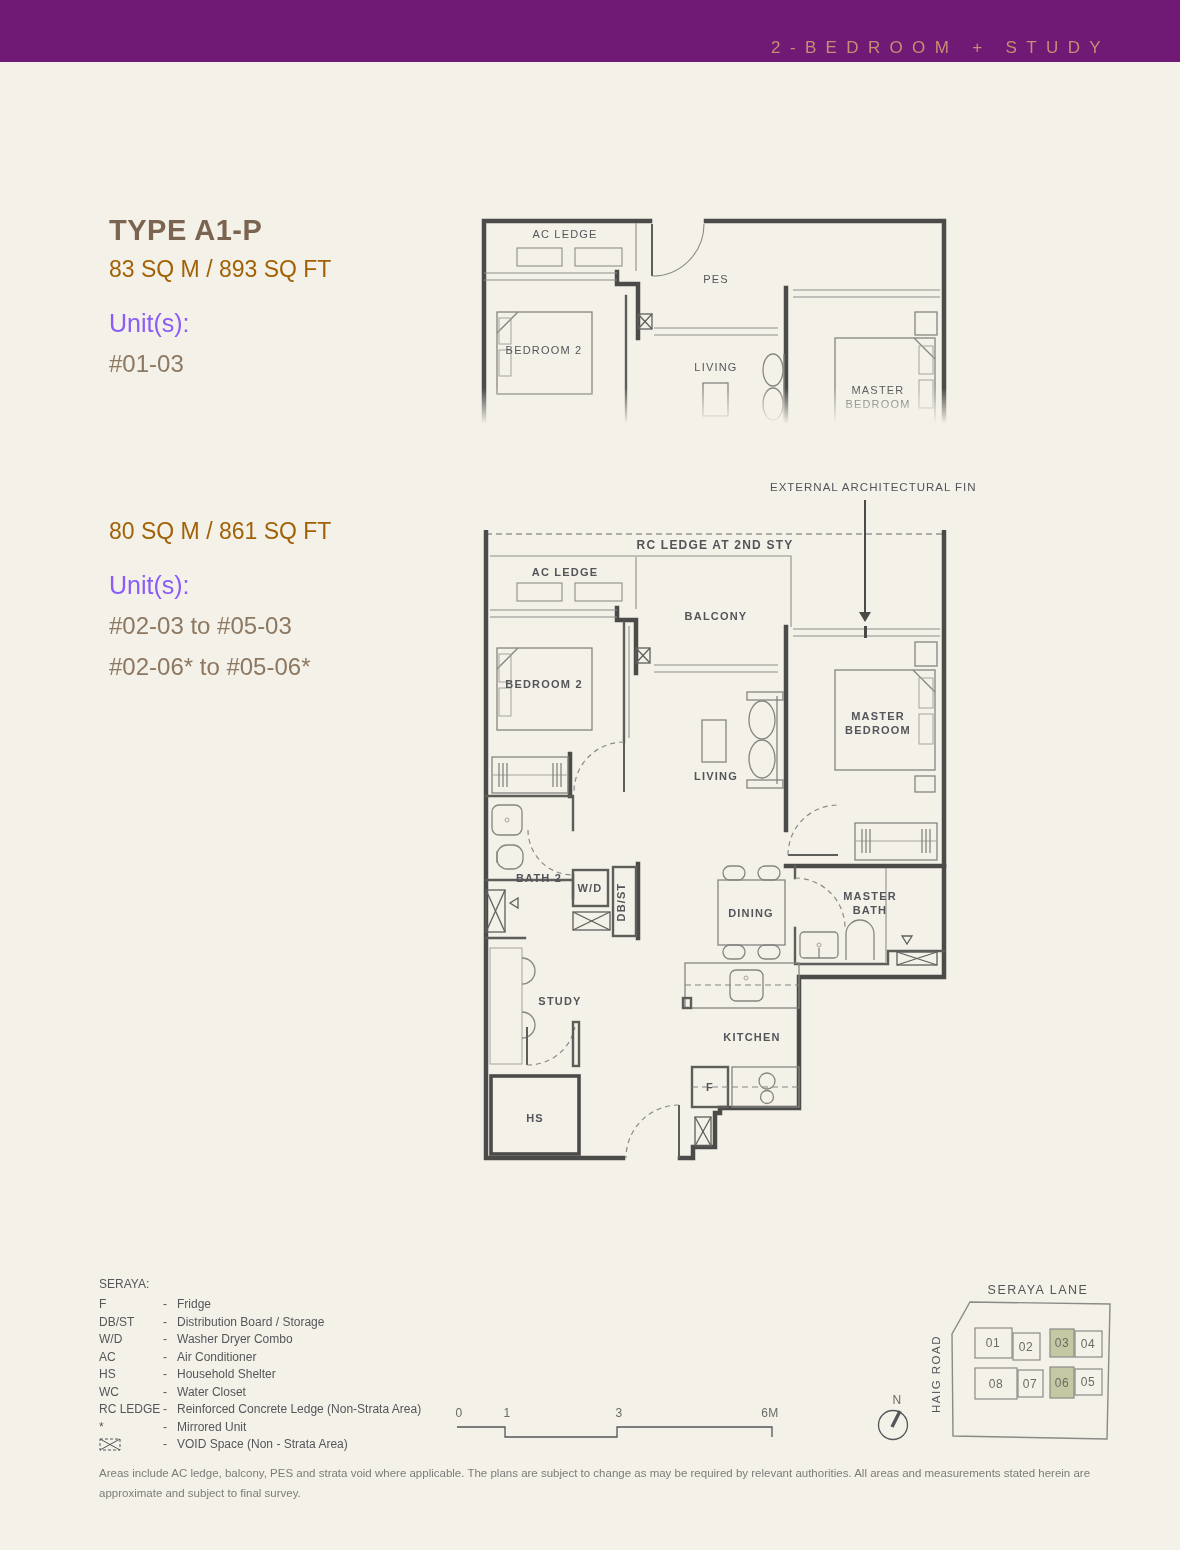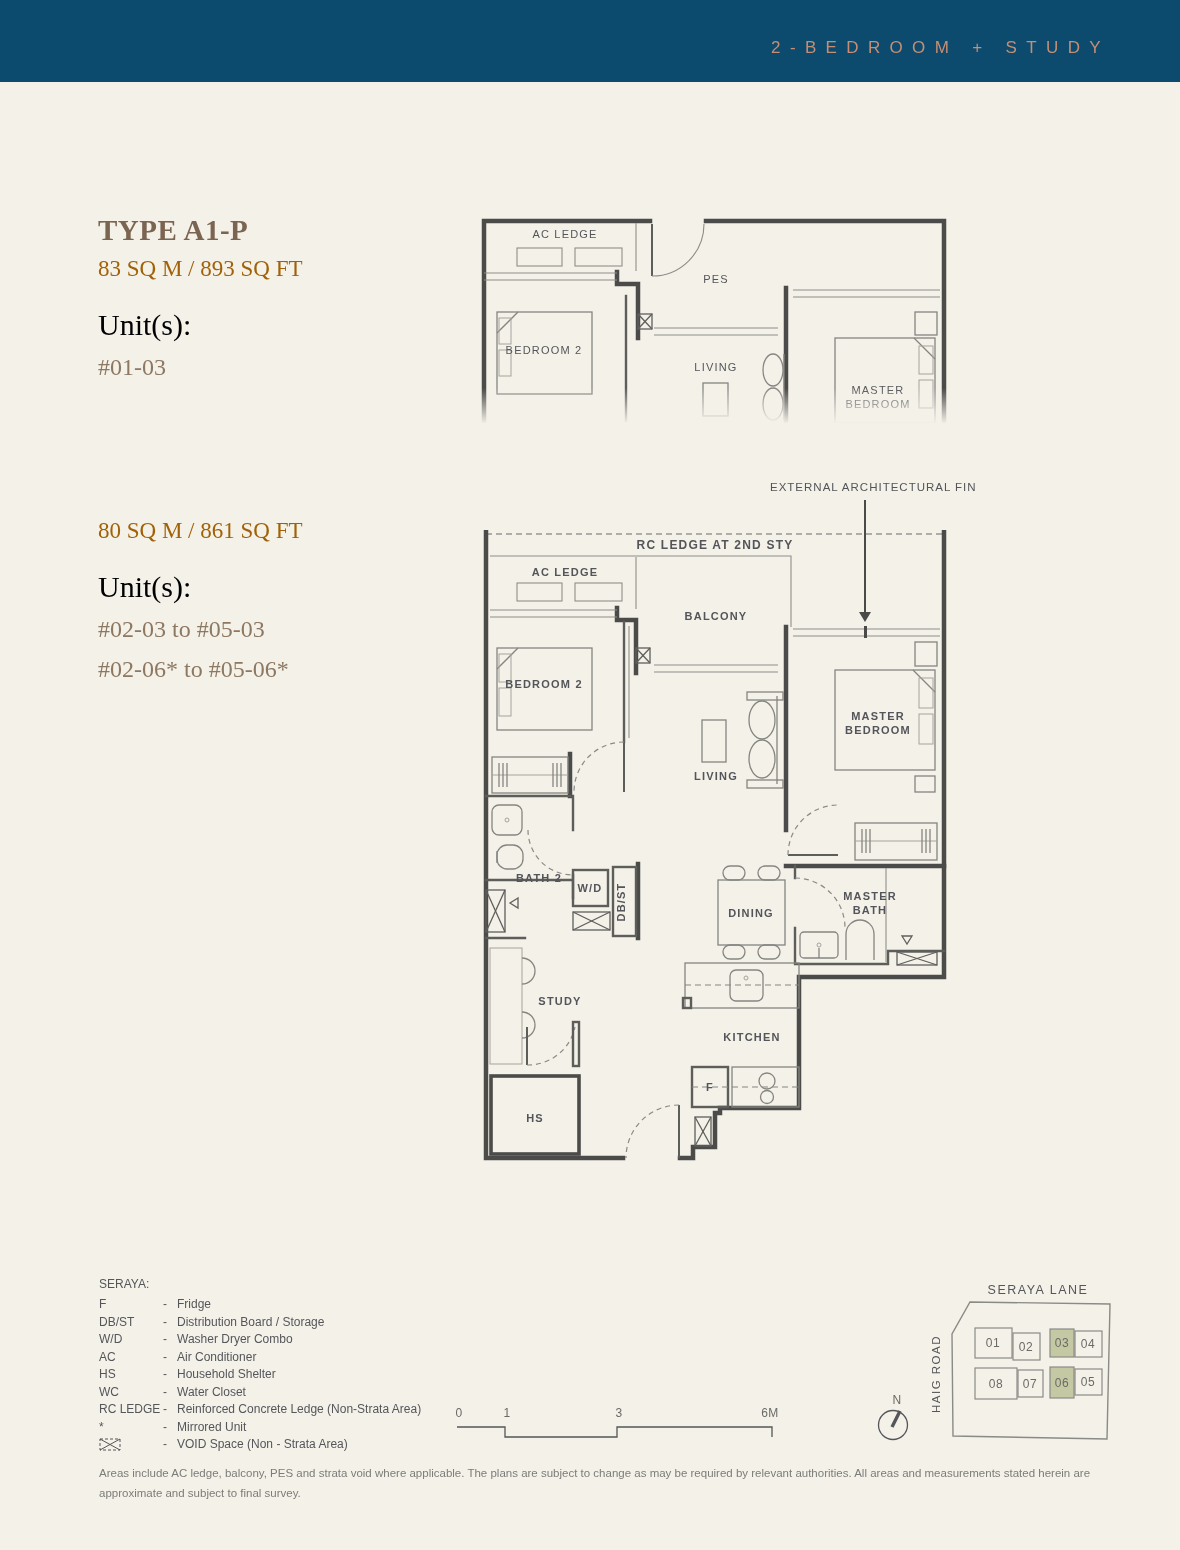--- a/index.html
+++ b/index.html
@@ -1,23 +1,23 @@
 <!DOCTYPE html>
 <html><head>
 <meta charset="utf-8">
 <style>
   html,body{margin:0;padding:0;}
   body{font-family:"Liberation Sans", sans-serif;background:#e8e8e8;}
   #page{position:relative;width:1180px;height:1550px;background:#f4f1e9;overflow:hidden;}
-  #topbar{position:absolute;left:0;top:0;width:1180px;height:82px;background:#0c4a6e;}
+  #topbar{position:absolute;left:0;top:0;width:1180px;height:62px;background:#701a75;}
   #hdr-title{position:absolute;top:38px;right:70px;font-size:17px;font-weight:500;letter-spacing:0.55em;color:#c68e74;white-space:nowrap;}
-  .typeblock{position:absolute;left:98px;font-family:Liberation Serif, serif;}
+  .typeblock{position:absolute;left:109px;}
   .type-name{font-size:29px;font-weight:700;color:#7b6450;letter-spacing:0.5px;margin:0 0 9px 0;}
   .type-area{font-size:23px;font-weight:500;color:#a16207;margin:0 0 26px 0;}
-  .type-units-label{font-size:30px;color:#000000;margin:16px 0 12px 0;}
+  .type-units-label{font-size:25px;color:#8b5cf6;margin:16px 0 12px 0;}
   .type-unit{font-size:24px;color:#8d7861;margin:4px 0 13px 0;}
   
   .w{stroke:#4b4b49;stroke-width:4.5;fill:none;stroke-linecap:square;}
   .m{stroke:#5d5d5a;stroke-width:2.4;fill:none;stroke-linecap:square;}
   .t{stroke:#8e8e89;stroke-width:1.1;fill:none;}
   .f{stroke:#858581;stroke-width:1.3;fill:none;}
   .fl{stroke:#a5a39c;stroke-width:1;fill:none;}
   .dashln{stroke:#6b6b68;stroke-width:1.2;fill:none;stroke-dasharray:6 4;}
   .door{stroke:#8a8a86;stroke-width:1.2;fill:none;stroke-dasharray:5 4;}
   .leaf{stroke:#5d5d5a;stroke-width:2;fill:none;}

